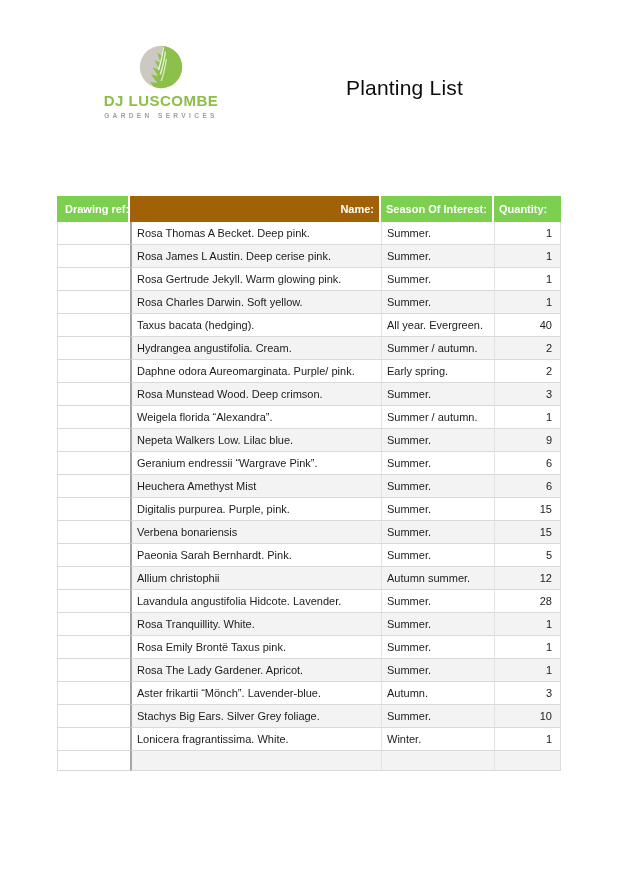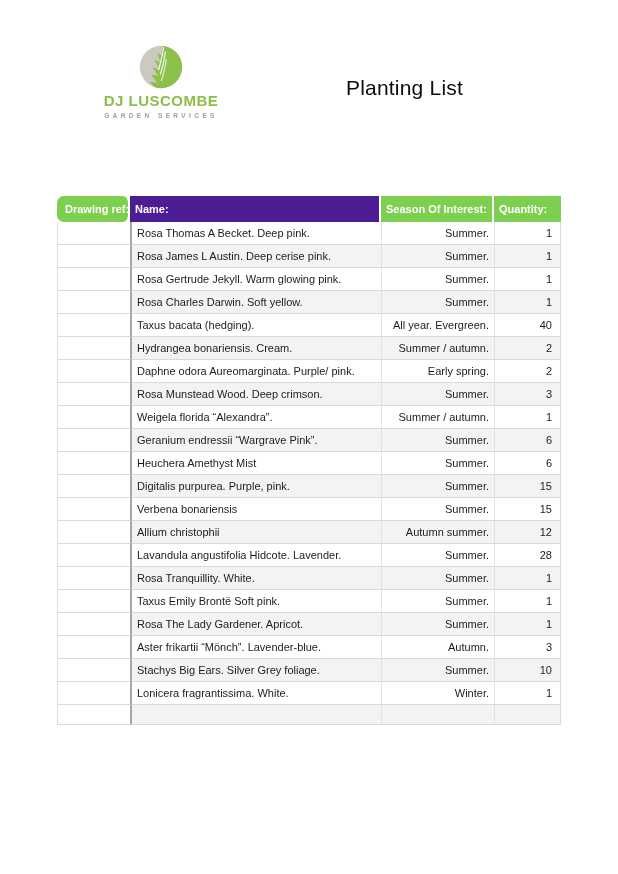--- a/index.html
+++ b/index.html
@@ -84,21 +84,21 @@
     padding: 0 5px;
     border-bottom: 1px solid #d9d9d9;
     background: #ffffff;
   }
   tbody td.col-drawing_ref {
     border-left: 1px solid #dcdcdc;
     padding-left: 8px;
     background: #ffffff !important;
   }
   tbody td.col-name   { border-left: 2px solid #a6a6a6; margin-top: 7px; }
-  tbody td.col-season { border-left: 1px solid #e2e2e2; text-align: right; }
+  tbody td.col-season { border-left: 1px solid #e2e2e2; }
   tbody td.col-quantity {
     border-left: 1px solid #e2e2e2;
     border-right: 1px solid #dcdcdc;
     text-align: right;
     padding-right: 8px;
   }
   tbody tr:nth-child(even) td { background: #f3f3f3; }
   tbody tr.empty-row td { height: 20px; }
 </style>
 </head>
@@ -134,22 +134,22 @@
 
   <table class="plant-table">
     <colgroup>
       <col style="width:73px">
         <col style="width:251px">
         <col style="width:113px">
         <col style="width:67px">
     </colgroup>
     <thead>
       <tr>
-        <th class="h-ref" style="background: rgb(124, 207, 79); border-radius: 7px;">Drawing ref:</th>
-        <th class="h-name" style="background: #4c1d95;">Name:</th>
+        <th class="h-ref" style="background: rgb(124, 207, 79);">Drawing ref:</th>
+        <th class="h-name" style="background: #a16207; text-align: right;">Name:</th>
         <th class="h-season" style="background: rgb(124, 207, 79);">Season Of Interest:</th>
         <th class="h-qty" style="background: rgb(124, 207, 79);">Quantity:</th>
       </tr>
     </thead>
     <tbody>
         <tr>
           <td class="col-drawing_ref"></td>
           <td class="col-name">Rosa Thomas A Becket. Deep pink.</td>
           <td class="col-season">Summer.</td>
           <td class="col-quantity">1</td>
@@ -173,21 +173,21 @@
           <td class="col-quantity">1</td>
         </tr>
         <tr>
           <td class="col-drawing_ref"></td>
           <td class="col-name">Taxus bacata (hedging).</td>
           <td class="col-season">All year. Evergreen.</td>
           <td class="col-quantity">40</td>
         </tr>
         <tr>
           <td class="col-drawing_ref"></td>
-          <td class="col-name">Hydrangea bonariensis. Cream.</td>
+          <td class="col-name">Hydrangea angustifolia. Cream.</td>
           <td class="col-season">Summer / autumn.</td>
           <td class="col-quantity">2</td>
         </tr>
         <tr>
           <td class="col-drawing_ref"></td>
           <td class="col-name">Daphne odora Aureomarginata. Purple/ pink.</td>
           <td class="col-season">Early spring.</td>
           <td class="col-quantity">2</td>
         </tr>
         <tr>
@@ -197,20 +197,26 @@
           <td class="col-quantity">3</td>
         </tr>
         <tr>
           <td class="col-drawing_ref"></td>
           <td class="col-name">Weigela florida “Alexandra”.</td>
           <td class="col-season">Summer / autumn.</td>
           <td class="col-quantity">1</td>
         </tr>
         <tr>
           <td class="col-drawing_ref"></td>
+          <td class="col-name">Nepeta Walkers Low. Lilac blue.</td>
+          <td class="col-season">Summer.</td>
+          <td class="col-quantity">9</td>
+        </tr>
+        <tr>
+          <td class="col-drawing_ref"></td>
           <td class="col-name">Geranium endressii “Wargrave Pink”.</td>
           <td class="col-season">Summer.</td>
           <td class="col-quantity">6</td>
         </tr>
         <tr>
           <td class="col-drawing_ref"></td>
           <td class="col-name">Heuchera Amethyst Mist</td>
           <td class="col-season">Summer.</td>
           <td class="col-quantity">6</td>
         </tr>
@@ -218,20 +224,26 @@
           <td class="col-drawing_ref"></td>
           <td class="col-name">Digitalis purpurea. Purple, pink.</td>
           <td class="col-season">Summer.</td>
           <td class="col-quantity">15</td>
         </tr>
         <tr>
           <td class="col-drawing_ref"></td>
           <td class="col-name">Verbena bonariensis</td>
           <td class="col-season">Summer.</td>
           <td class="col-quantity">15</td>
+        </tr>
+        <tr>
+          <td class="col-drawing_ref"></td>
+          <td class="col-name">Paeonia Sarah Bernhardt. Pink.</td>
+          <td class="col-season">Summer.</td>
+          <td class="col-quantity">5</td>
         </tr>
         <tr>
           <td class="col-drawing_ref"></td>
           <td class="col-name">Allium christophii</td>
           <td class="col-season">Autumn summer.</td>
           <td class="col-quantity">12</td>
         </tr>
         <tr>
           <td class="col-drawing_ref"></td>
           <td class="col-name">Lavandula angustifolia Hidcote. Lavender.</td>
@@ -239,21 +251,21 @@
           <td class="col-quantity">28</td>
         </tr>
         <tr>
           <td class="col-drawing_ref"></td>
           <td class="col-name">Rosa Tranquillity. White.</td>
           <td class="col-season">Summer.</td>
           <td class="col-quantity">1</td>
         </tr>
         <tr>
           <td class="col-drawing_ref"></td>
-          <td class="col-name">Taxus Emily Brontë Soft pink.</td>
+          <td class="col-name">Rosa Emily Brontë Taxus pink.</td>
           <td class="col-season">Summer.</td>
           <td class="col-quantity">1</td>
         </tr>
         <tr>
           <td class="col-drawing_ref"></td>
           <td class="col-name">Rosa The Lady Gardener. Apricot.</td>
           <td class="col-season">Summer.</td>
           <td class="col-quantity">1</td>
         </tr>
         <tr>

